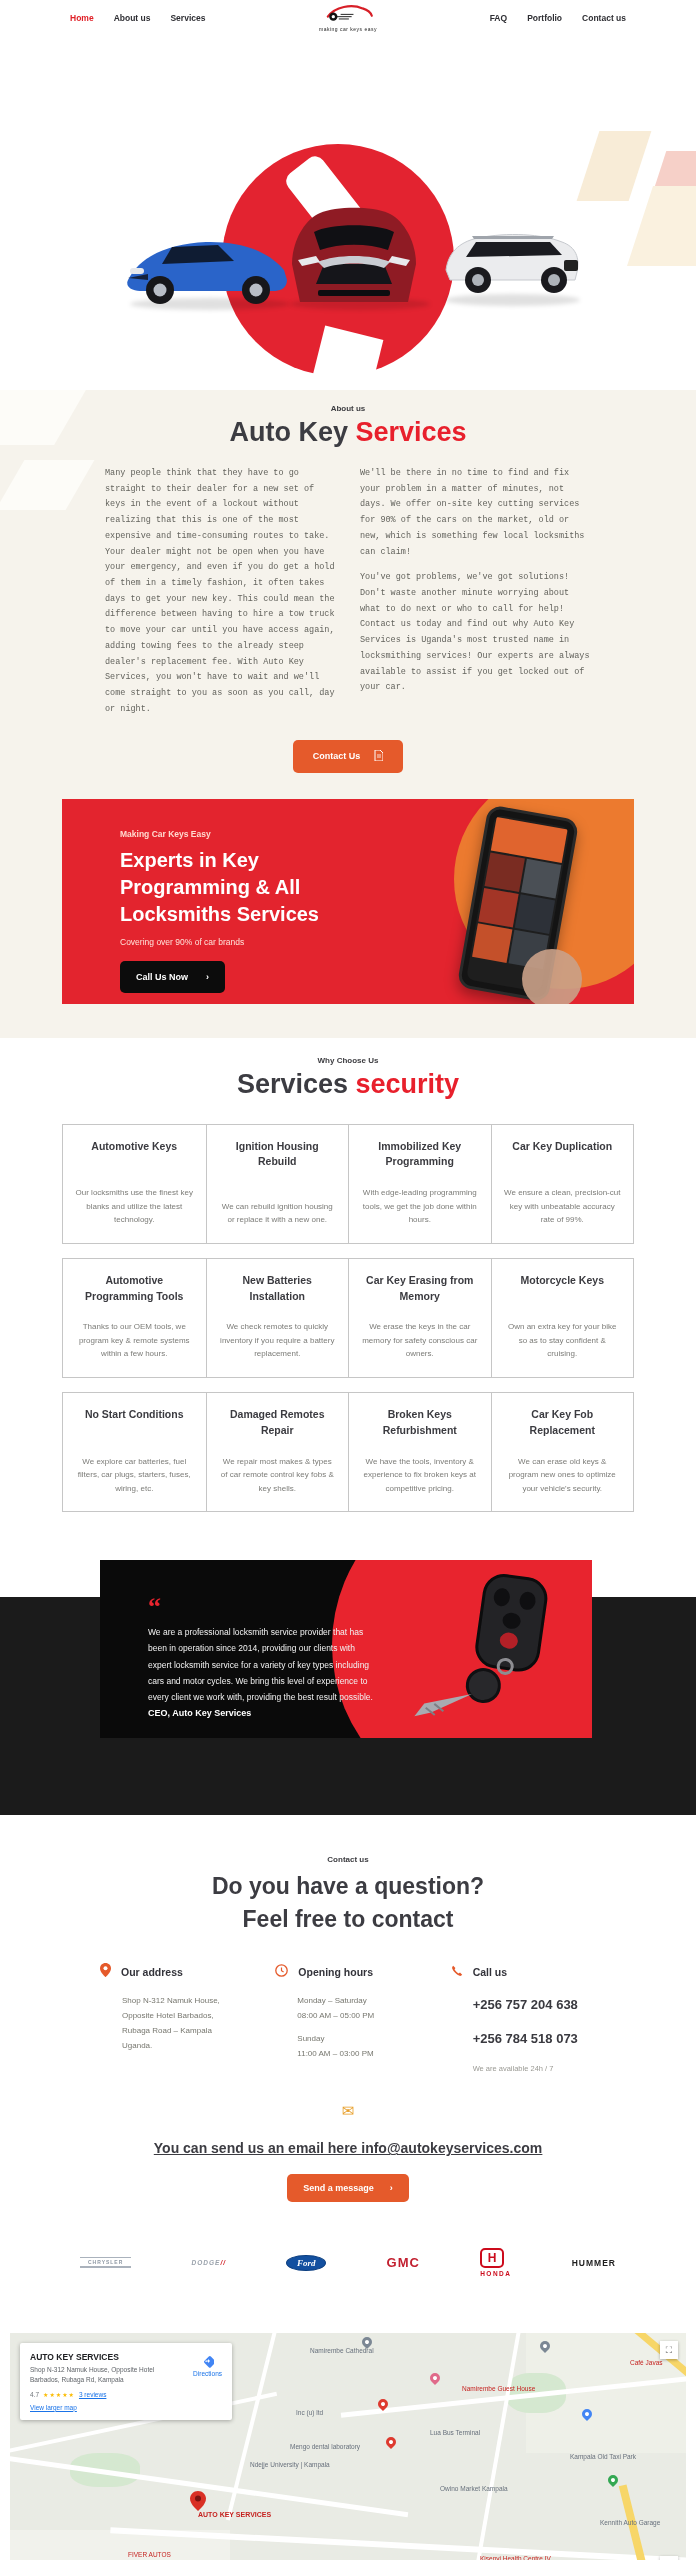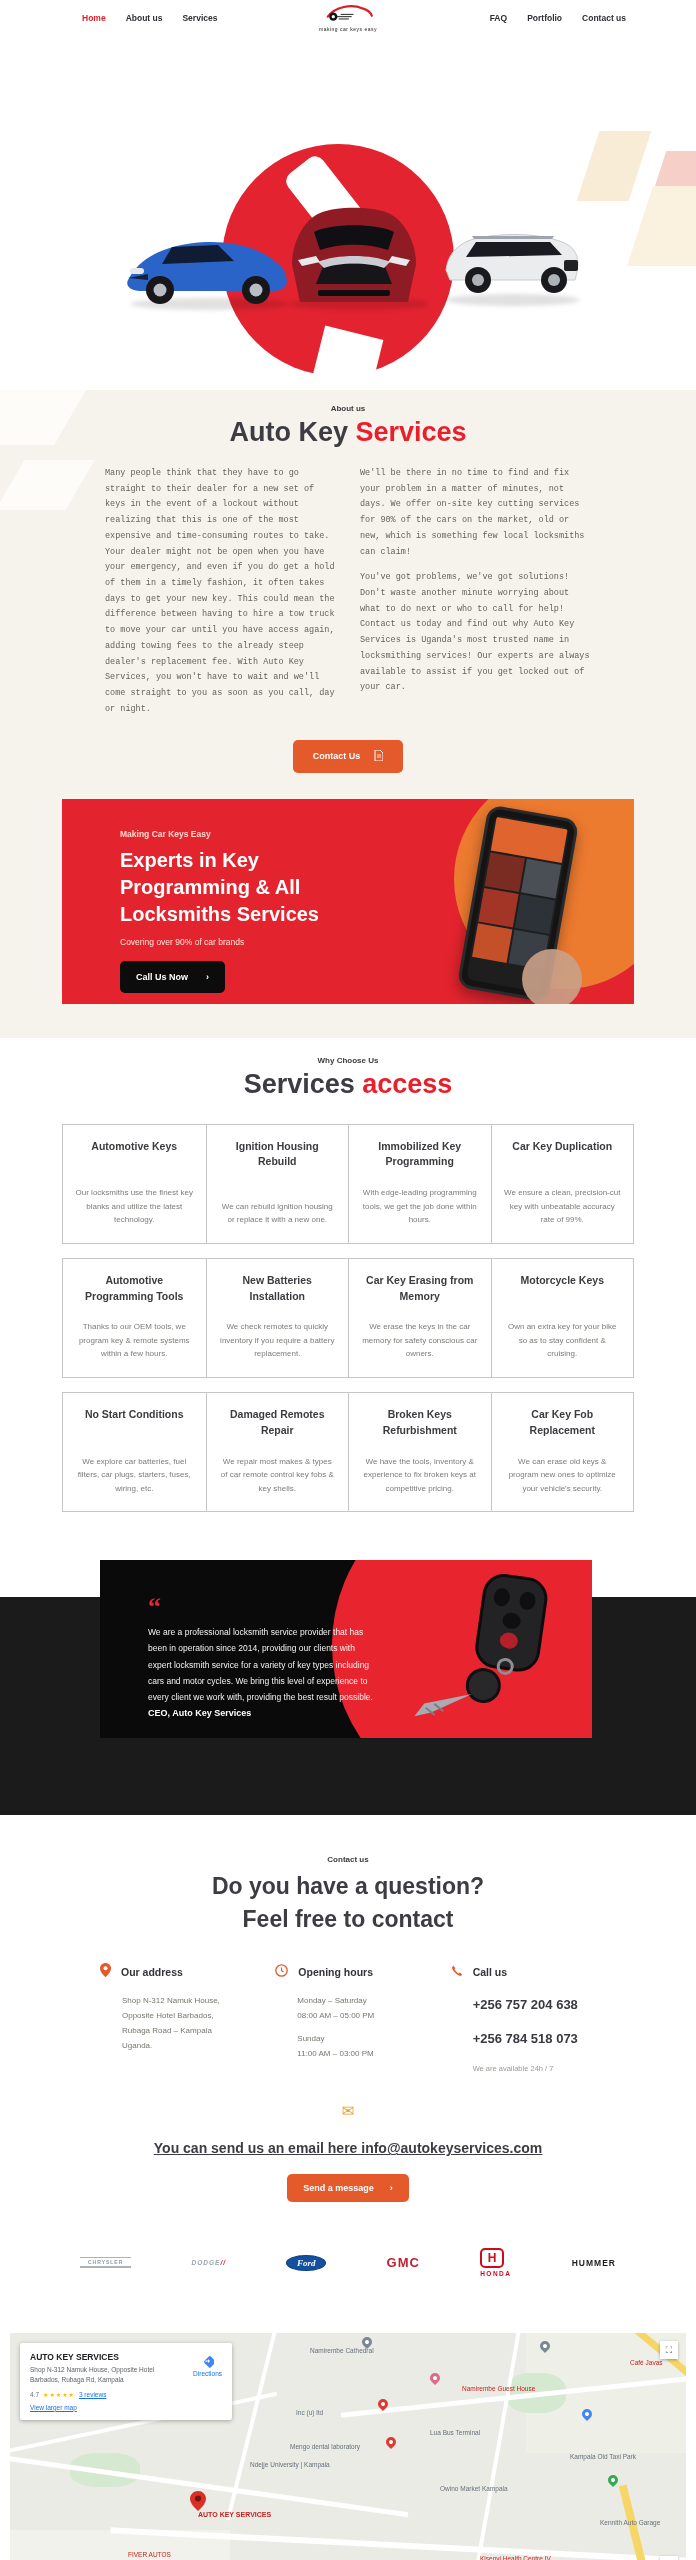--- a/index.html
+++ b/index.html
@@ -3,21 +3,21 @@
 <meta charset="utf-8">
 <style>
   * { margin:0; padding:0; box-sizing:border-box; }
   body { width:696px; font-family:"Liberation Sans", sans-serif; background:#fff; color:#333; }
   .page { width:696px; overflow:hidden; position:relative; }
 
   
   .header { height:36px; display:flex; align-items:center; justify-content:space-between; padding:0 70px; background:#fff; position:relative; }
   .nav { display:flex; gap:20px; }
   .nav a { font-size:8.5px; font-weight:bold; color:#2e2e33; text-decoration:none; }
-  .nav a.active { color:#e02128;margin-left:12px; }
+  .nav a.active { color:#e02128; }
   .logo-center { position:absolute; left:50%; transform:translateX(-50%); top:2px; text-align:center; }
   .logo-tagline { font-size:5px; color:#1c1c1c; letter-spacing:.5px; margin-top:-2px; }
 
   
   .hero { position:relative; height:354px; background:#fff; overflow:hidden; }
   .hero-circle { position:absolute; left:222px; top:108px; width:232px; height:232px; border-radius:50%; background:#e32330; }
   .hero-cut1 { position:absolute; left:312px; top:118px; width:44px; height:112px; background:#fff; border-radius:10px; transform:rotate(-38deg); }
   .hero-cut2 { position:absolute; left:318px; top:296px; width:60px; height:52px; background:#fff; transform:rotate(14deg); }
   .deco { position:absolute; }
   .deco-cream1 { left:588px; top:95px; width:52px; height:70px; background:#f8ecd7; transform:skewX(-18deg); }
@@ -260,21 +260,21 @@
         <button class="btn-black">
           <span>Call Us Now</span>
           <span>›</span>
         </button>
       </div>
     </div>
   </div>
 
   <div class="services">
     <div class="sec-label">Why Choose Us</div>
-    <h2 class="sec-title"><span>Services </span><span class="red">access</span></h2>
+    <h2 class="sec-title"><span>Services </span><span class="red">security</span></h2>
     <div class="svc-grid">
       <div class="svc-row">
         <div class="svc-cell">
             <div class="svc-title">Automotive Keys</div>
             <div class="svc-desc">Our locksmiths use the finest key blanks and utilize the latest technology.</div>
           </div>
         <div class="svc-cell">
             <div class="svc-title">Ignition Housing Rebuild</div>
             <div class="svc-desc">We can rebuild ignition housing or replace it with a new one.</div>
           </div>

